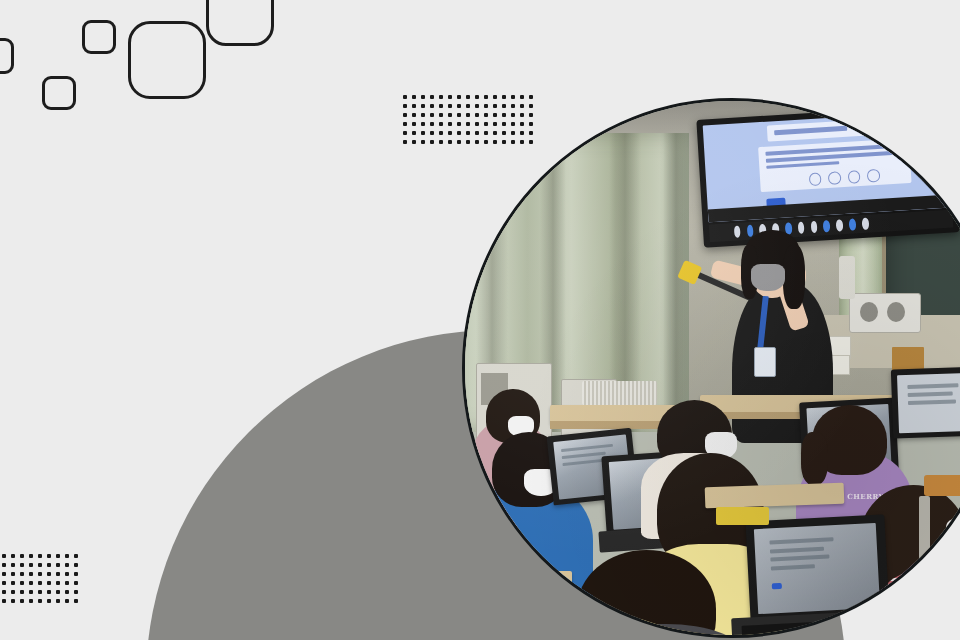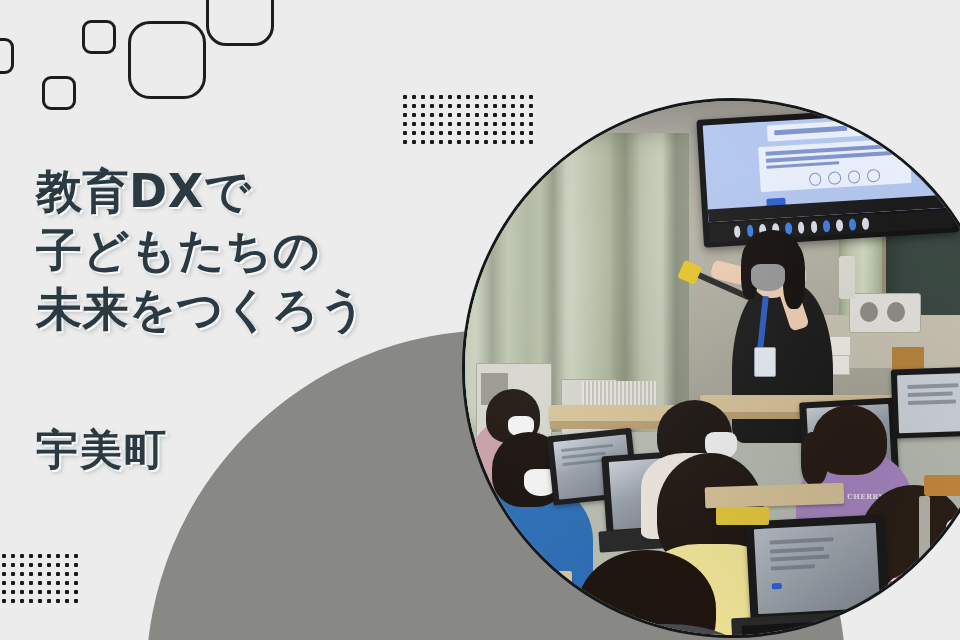--- a/index.html
+++ b/index.html
@@ -455,21 +455,15 @@
       <div class="ph tray" style="left:47%;top:76%;width:10%;height:3.4%;"></div>
       <div class="ph chairback" style="left:86%;top:70%;width:13%;height:4%;"></div>
       <div class="ph chairframe" style="left:85%;top:74%;width:2%;height:16%;"></div>
       <div class="ph desk" style="left:0%;top:88%;width:20%;height:4%;"></div>
       <div class="ph tray" style="left:2%;top:92%;width:9%;height:3.4%;"></div>
 
       <div class="grain"></div>
     </div>
   </div>
 
-  <div id="headline" style="color: rgb(43, 58, 66);">
-    <span class="ln">教育DXで</span>
-    <span class="ln">子どもたちの</span>
-    <span class="ln">未来をつくろう</span>
-  </div>
-
-  <div id="subtitle" style="color: rgb(43, 58, 66);">宇美町</div>
+
 
 </div>
 
 </body></html>

